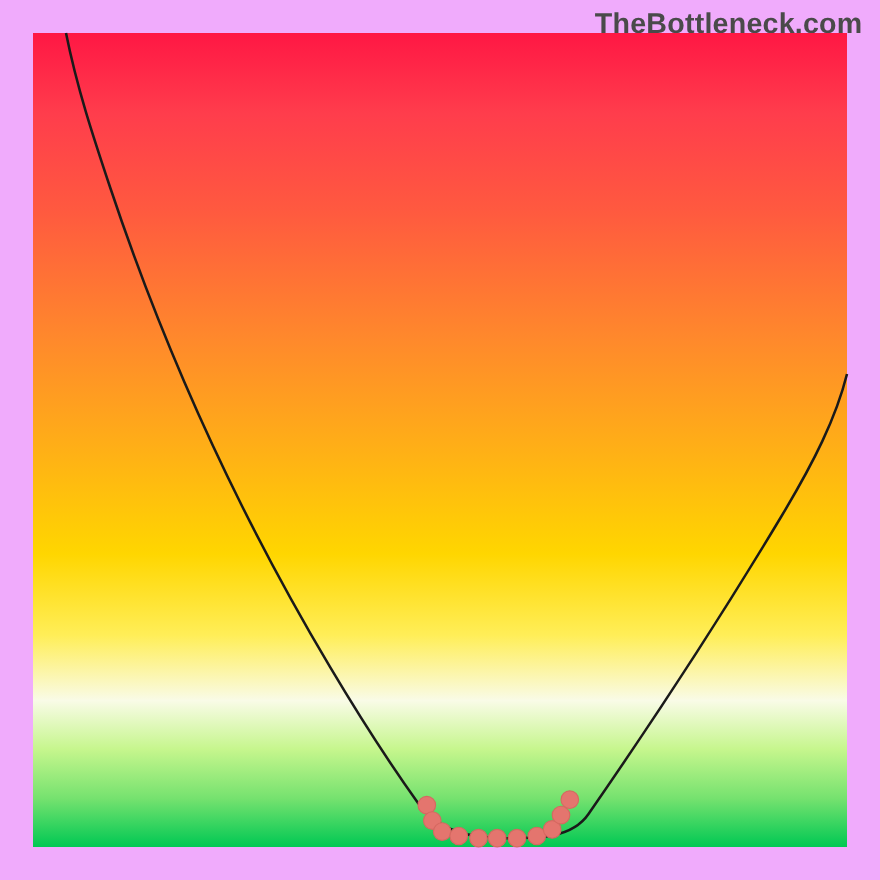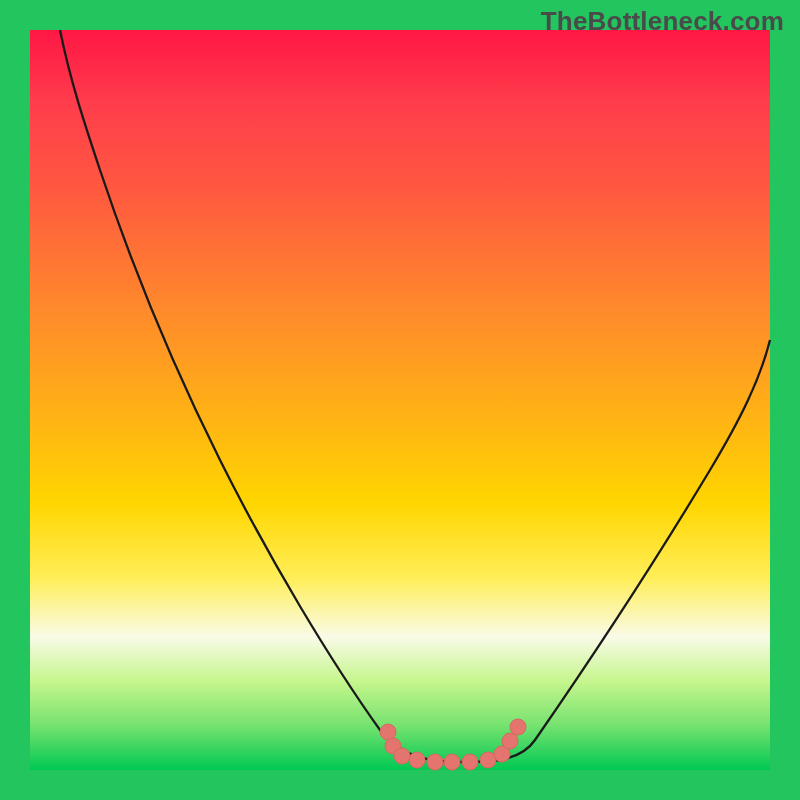--- a/index.html
+++ b/index.html
@@ -8,21 +8,21 @@
     width: 800px;
     height: 800px;
     background: #000;
     overflow: hidden;
     font-family: Arial, Helvetica, sans-serif;
   }
   .frame {
     position: relative;
     width: 800px;
     height: 800px;
-    background: #22c55e;
+    background: #f0abfc;
     text-align: right;
   }
   .plot-area {
     position: absolute;
     left: 30px;
     top: 30px;
     width: 740px;
     height: 740px;
     
     background: linear-gradient(

